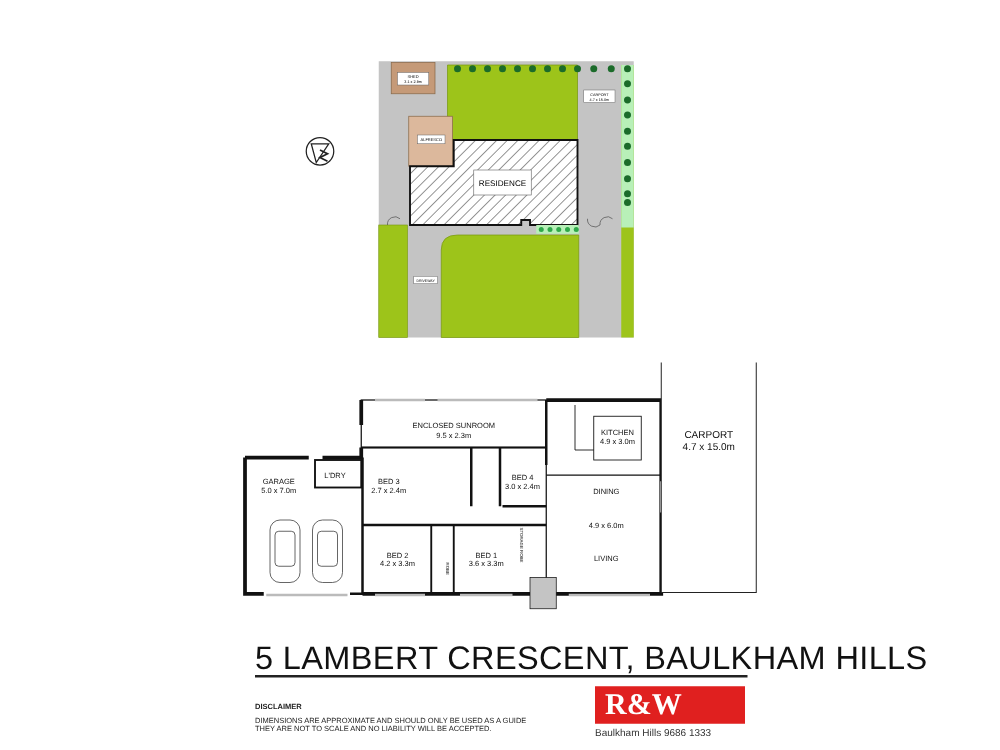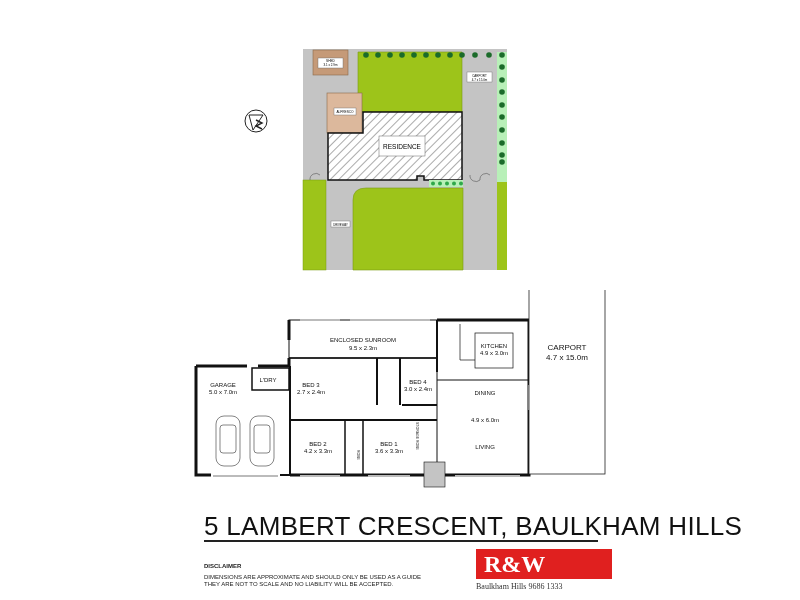--- a/index.html
+++ b/index.html
@@ -3,22 +3,22 @@
 <meta charset="utf-8">
 <style>
   html, body { margin:0; padding:0; background:#ffffff; }
   body { width:800px; height:600px; position:relative; overflow:hidden; font-family:"Liberation Sans", sans-serif; color:#111; }
   .abs { position:absolute; }
   svg text { font-family:"Liberation Sans", sans-serif; }
   .title { left:204px; top:511px; font-size:26px; letter-spacing:0.3px; color:#111; white-space:nowrap; }
   .title-rule { left:204px; top:540px; width:394px; height:2px; background:#222; }
   .disc-h { left:204px; top:563px; font-size:6px; font-weight:bold; color:#222; }
   .disc-t { left:204px; top:574px; font-size:6px; line-height:7px; color:#222; }
-  .logo { left:476px; top:549px; width:136px; height:30px; background:#e0201f; color:#fff; font-family:"Liberation Serif", serif; font-weight:bold; font-size:24px; line-height:30px; padding-left:8px; box-sizing:border-box; }
-  .logo-sub { left:476px; top:582px; font-family:Liberation Serif, serif; font-size:8px; color:#333; white-space:nowrap; }
+  .logo { left:476px; top:549px; width:120px; height:30px; background:#e0201f; color:#fff; font-family:"Liberation Serif", serif; font-weight:bold; font-size:24px; line-height:30px; padding-left:8px; box-sizing:border-box; }
+  .logo-sub { left:476px; top:582px; font-family:Liberation Sans, sans-serif; font-size:8px; color:#333; white-space:nowrap; }
 </style>
 </head>
 <body>
 
 <svg class="abs" style="left:0;top:0" width="800" height="290" viewBox="0 0 800 290">
   <defs>
     <pattern id="hatch" patternUnits="userSpaceOnUse" width="6" height="6" patternTransform="rotate(45)">
       <rect width="6" height="6" fill="#fff"></rect>
       <line x1="0" y1="0" x2="0" y2="6" stroke="#555" stroke-width="1"></line>
     </pattern>

